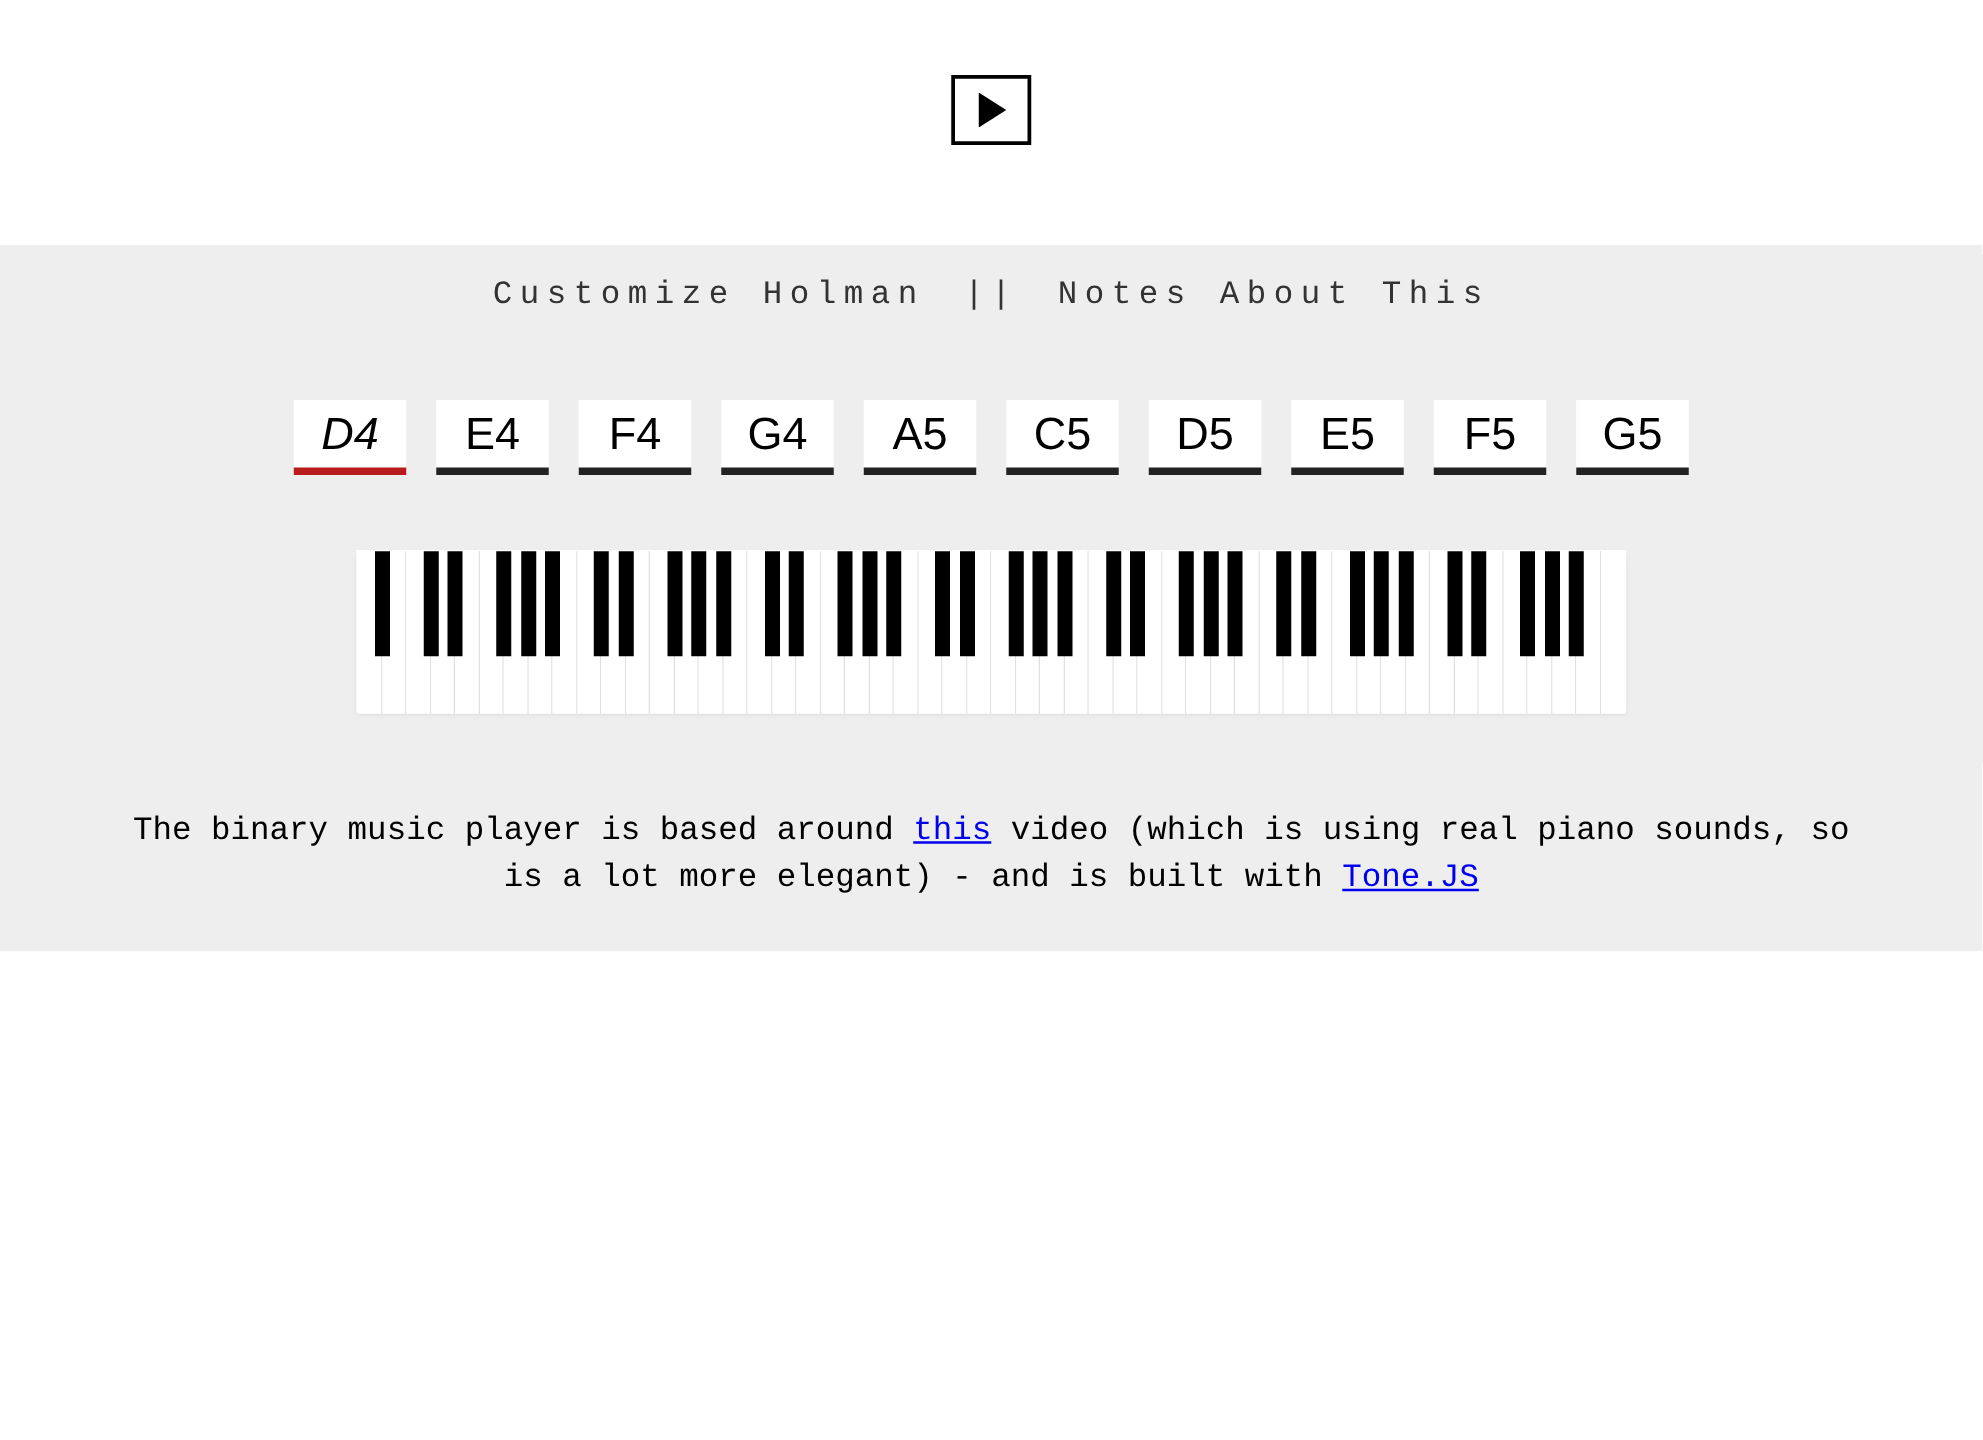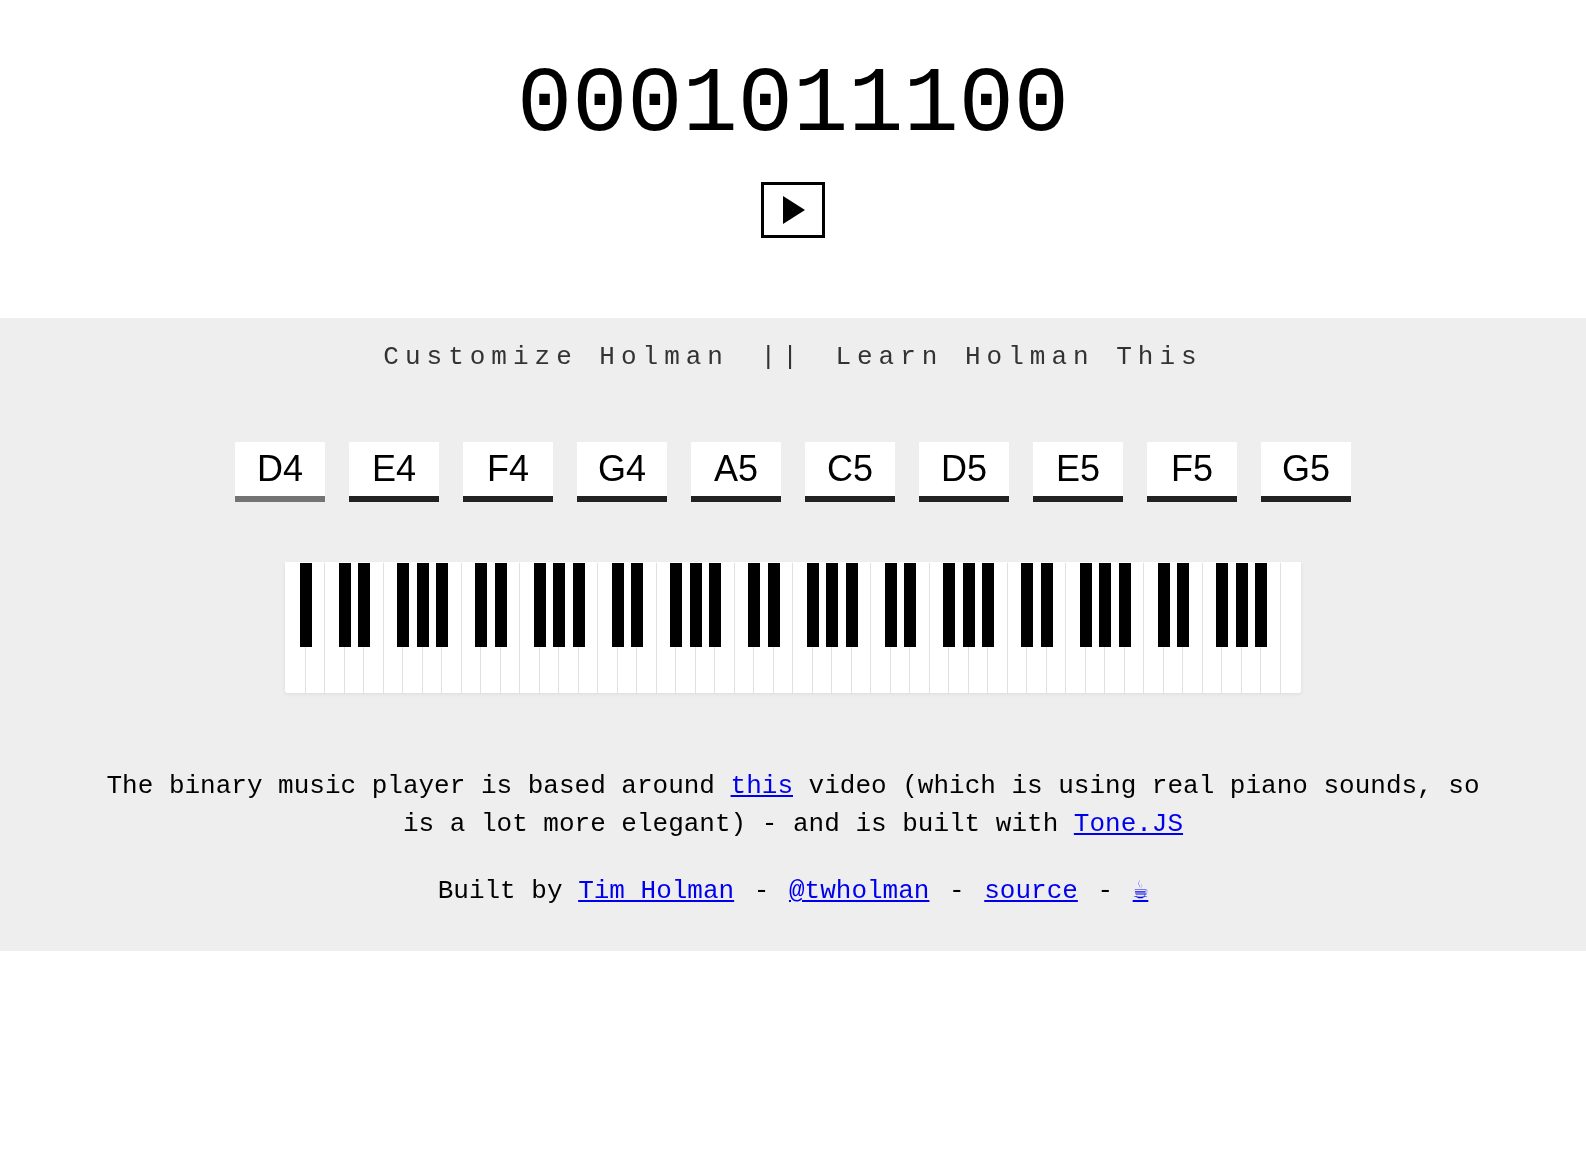--- a/index.html
+++ b/index.html
@@ -59,21 +59,21 @@
     font-size: 36px;
     font-weight: 500;
     width: 90px;
     height: 60px;
     text-align: center;
     border: none;
     border-bottom: 6px solid #222;
     background: #fff;
     padding: 0;
   }
-  .note-input.selected { border-bottom: 6px solid #737373; }
+  .note-input.selected { border-bottom: 6px solid #b91c1c; font-style: italic; }
   .piano-wrap { text-align: center; margin-bottom: 70px; }
   .piano {
     display: inline-block;
     position: relative;
     background: #fff;
     height: 130px;
     border: 1px solid #ffffff00;
     box-shadow: 0 2px 4px rgba(0,0,0,0.08);
   }
   .white-keys { display: flex; height: 130px; }
@@ -101,33 +101,32 @@
     font-family: "Menlo", "Consolas", "Courier New", monospace;
   }
   .desc a { color: #0000ee; text-decoration: underline; }
   .desc .sep2 { margin: 0 4px; }
   .credit { margin-top: 30px; }
 </style>
 </head>
 <body>
 
 <div class="top">
-  <h1 class="binary">0001011100</h1>
   <button class="play-btn">
     <svg viewBox="0 0 24 28">
       <polygon points="2,0 24,14 2,28" fill="#000"></polygon>
     </svg>
   </button>
 </div>
 
 <div class="bottom">
   <div class="nav">
     <span>Customize Holman</span>
     <span class="sep">||</span>
-    <span>Learn Holman This</span>
+    <span>Notes About This</span>
   </div>
 
   <div class="notes" id="notes">
       <input type="text" class="note-input selected" value="D4" style="">
       <input type="text" class="note-input" value="E4" style="">
       <input type="text" class="note-input" value="F4" style="">
       <input type="text" class="note-input" value="G4" style="">
       <input type="text" class="note-input" value="A5" style="">
       <input type="text" class="note-input" value="C5" style="">
       <input type="text" class="note-input" value="D5" style="">
@@ -190,17 +189,14 @@
           <div class="white-key"></div>
           <div class="white-key"></div>
           <div class="white-key"></div>
           <div class="white-key"></div>
         </div>
     <div class="black-key" style="left: 13.5px;"></div><div class="black-key" style="left: 52.5px;"></div><div class="black-key" style="left: 72px;"></div><div class="black-key" style="left: 111px;"></div><div class="black-key" style="left: 130.5px;"></div><div class="black-key" style="left: 150px;"></div><div class="black-key" style="left: 189px;"></div><div class="black-key" style="left: 208.5px;"></div><div class="black-key" style="left: 247.5px;"></div><div class="black-key" style="left: 267px;"></div><div class="black-key" style="left: 286.5px;"></div><div class="black-key" style="left: 325.5px;"></div><div class="black-key" style="left: 345px;"></div><div class="black-key" style="left: 384px;"></div><div class="black-key" style="left: 403.5px;"></div><div class="black-key" style="left: 423px;"></div><div class="black-key" style="left: 462px;"></div><div class="black-key" style="left: 481.5px;"></div><div class="black-key" style="left: 520.5px;"></div><div class="black-key" style="left: 540px;"></div><div class="black-key" style="left: 559.5px;"></div><div class="black-key" style="left: 598.5px;"></div><div class="black-key" style="left: 618px;"></div><div class="black-key" style="left: 657px;"></div><div class="black-key" style="left: 676.5px;"></div><div class="black-key" style="left: 696px;"></div><div class="black-key" style="left: 735px;"></div><div class="black-key" style="left: 754.5px;"></div><div class="black-key" style="left: 793.5px;"></div><div class="black-key" style="left: 813px;"></div><div class="black-key" style="left: 832.5px;"></div><div class="black-key" style="left: 871.5px;"></div><div class="black-key" style="left: 891px;"></div><div class="black-key" style="left: 930px;"></div><div class="black-key" style="left: 949.5px;"></div><div class="black-key" style="left: 969px;"></div></div>
   </div>
 
   <div class="desc">
     <span>The binary music player is based around </span><a href="#">this</a><span> video (which is using real piano sounds, so is a lot more elegant) - and is built with </span><a href="#">Tone.JS</a>
-    <div class="credit">
-      <span>Built by </span><a href="#">Tim Holman</a><span class="sep2"> - </span><a href="#">@twholman</a><span class="sep2"> - </span><a href="#">source</a><span class="sep2"> - </span><a href="#">☕</a>
-    </div>
   </div>
 </div>
 
 </body></html>

